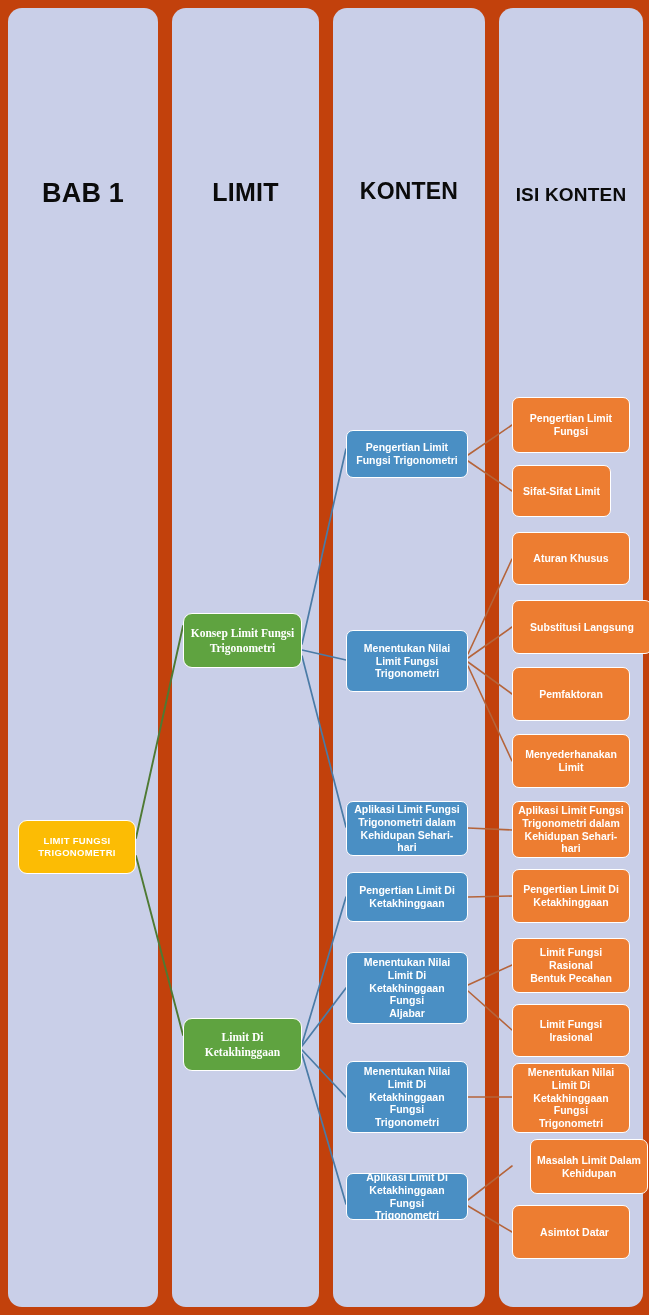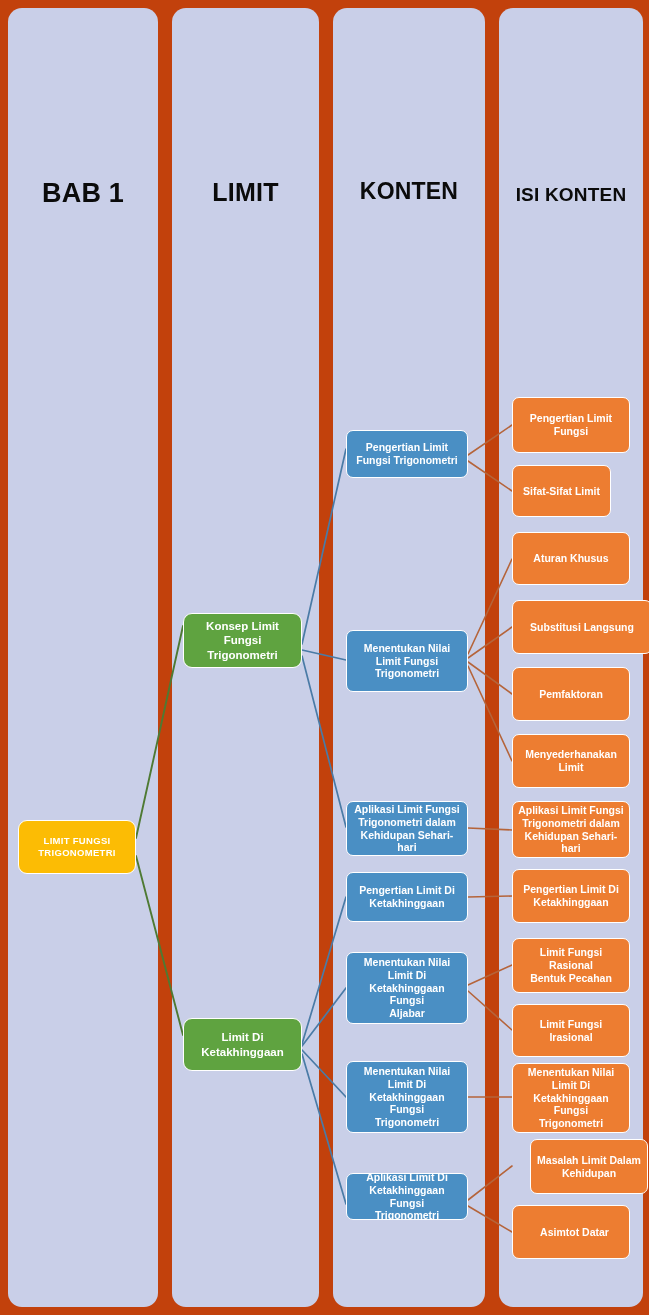--- a/index.html
+++ b/index.html
@@ -61,21 +61,21 @@
     color: #ffffff;
     font-weight: bold;
     border-radius: 7px;
     border: 1.5px solid #ffffff;
     line-height: 1.22;
     padding: 3px 5px;
     white-space: pre-line;
     overflow: hidden;
   }
   .node.root    { background: #fcbc04; border-radius: 9px; font-size: 9.5px; letter-spacing: .3px; }
-  .node.module  { background: #5fa340; border-radius: 9px; font-size: 11.5px; }
+  .node.module  { background: #5fa340; border-radius: 9px; font-size: 11.5px; font-family: Liberation Serif, serif; }
   .node.konten  { background: #4a8fc4; font-size: 10.5px; }
   .node.isi     { background: #ed7d31; font-size: 10.5px; }
 </style>
 </head>
 <body>
 
 <div id="canvas">
 
   <div class="band" id="band-0"></div>
   <div class="band" id="band-1"></div>

